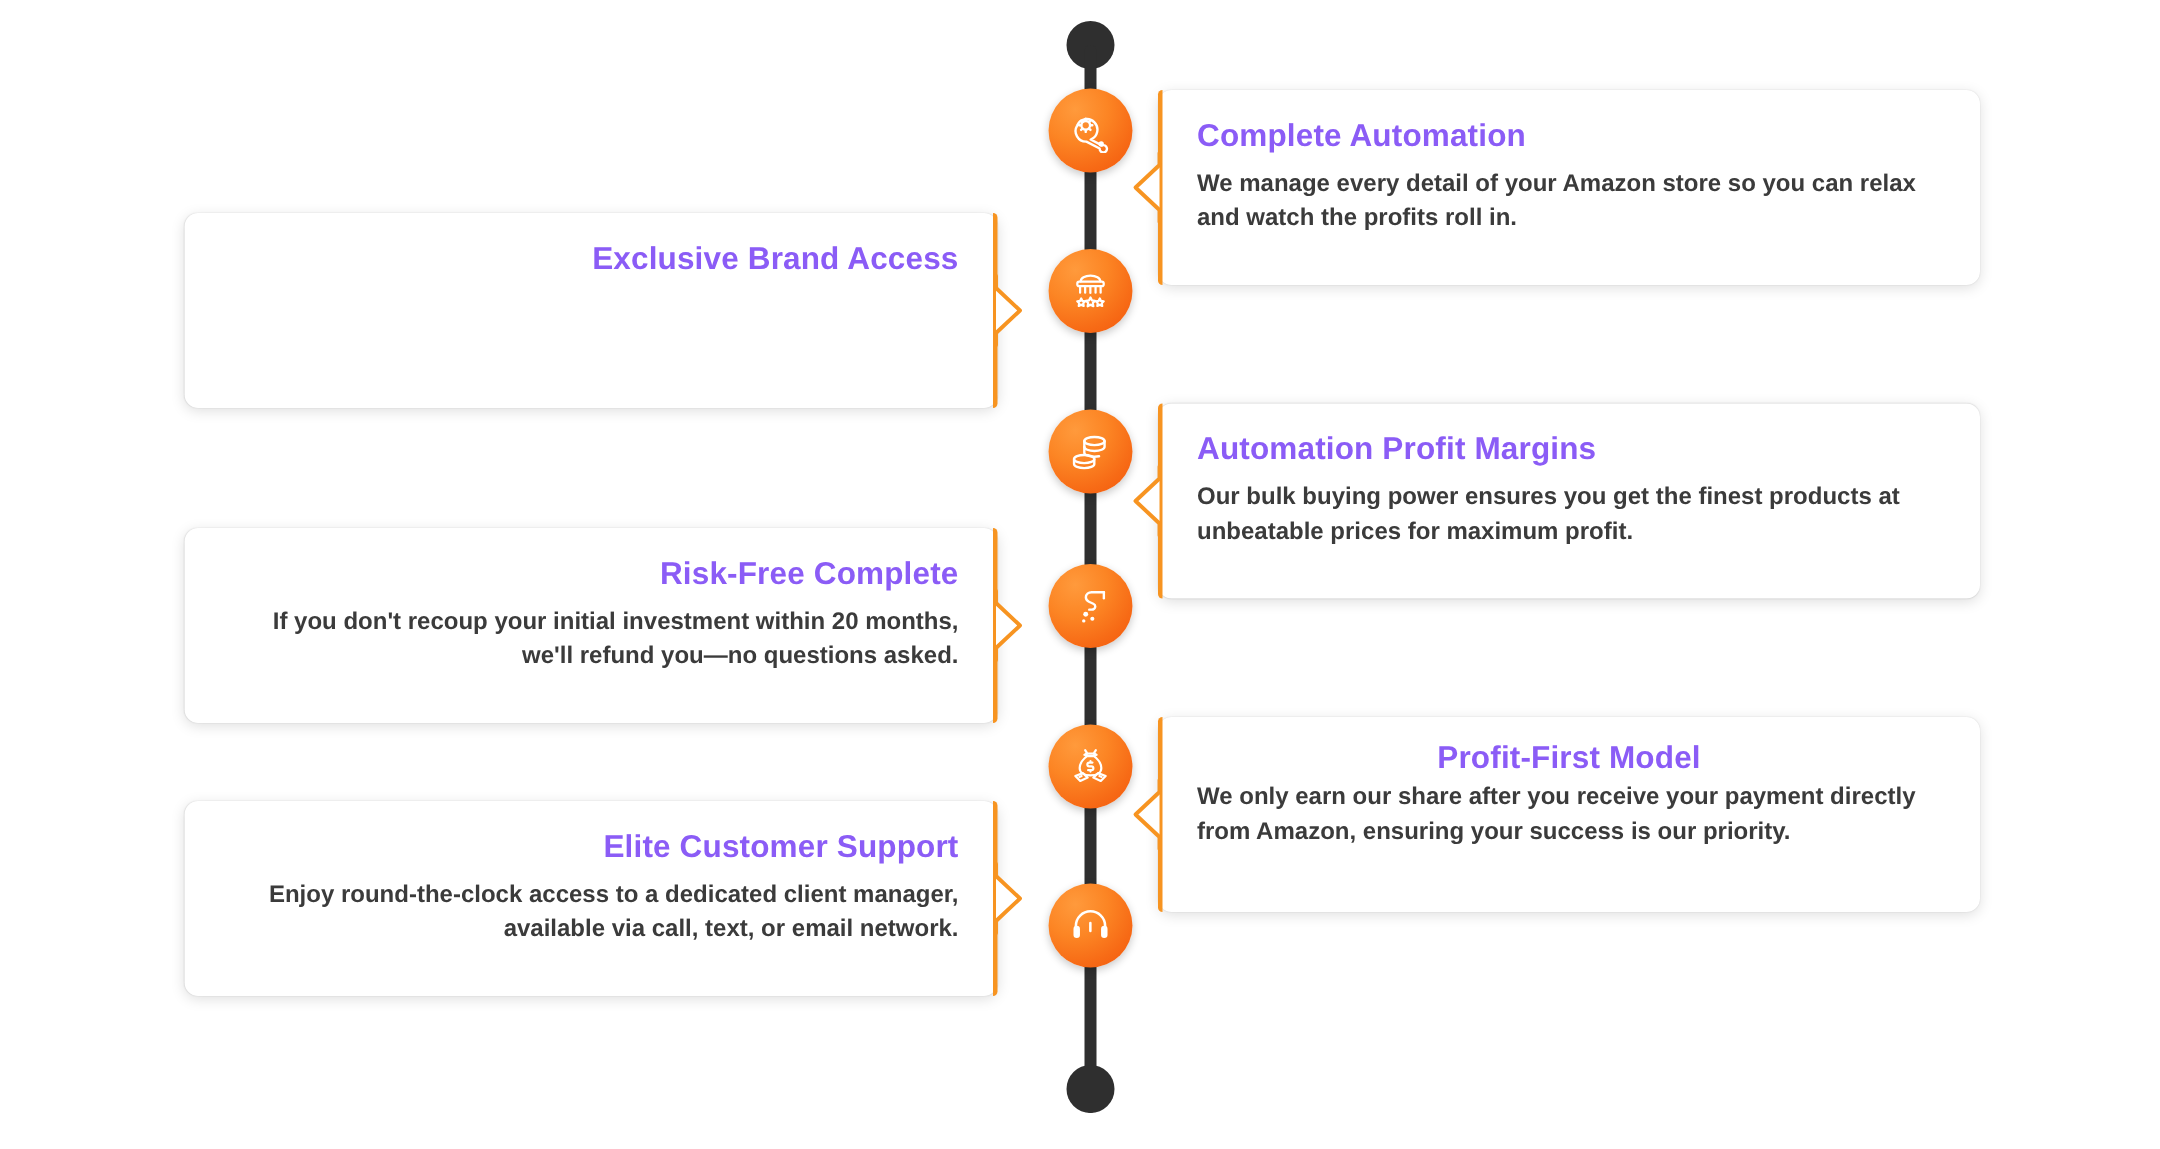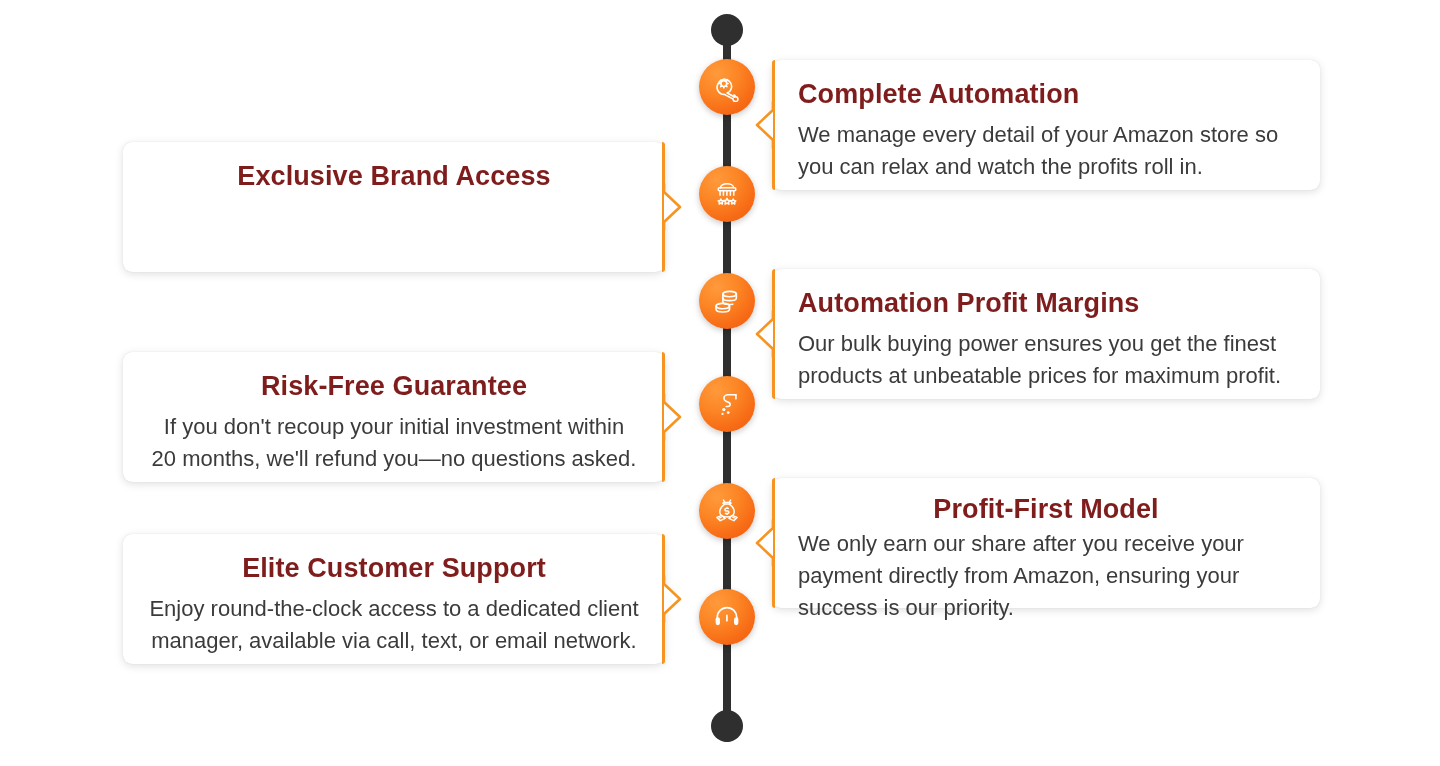--- a/index.html
+++ b/index.html
@@ -54,52 +54,52 @@
     border-radius:9px;
     box-shadow:0 2px 9px rgba(0,0,0,.13), 0 0 1px rgba(0,0,0,.14);
     z-index:3;
   }
   .card .inner{
     position:relative;
     padding:18px 26px 20px 26px;
     height:100%;
   }
   .card-title{
-    color:#7f1d1d;
-    font-size:27px;
+    color:#8b5cf6;
+    font-size:21px;
     font-weight:bold;
     letter-spacing:.1px;
     line-height:1.25;
     margin-bottom:7px;
   }
   .card-body{
     color:#3B3B3B;
-    font-size:22px;
+    font-size:16px;
     line-height:1.45;
-    font-weight:400;
+    font-weight:700;
   }
 
   
   .card.right .inner{ text-align:left; }
   .card.right .edge{
     position:absolute;
     left:0; top:0; bottom:0;
     width:3px;
     background:#F79421;
     border-radius:9px 0 0 9px;
   }
   .card.right .beak{
     position:absolute;
     left:-17px; top:50%;
     transform:translateY(-50%);
     width:18px; height:46px;
   }
 
   
-  .card.left .inner{ text-align:center; }
+  .card.left .inner{ text-align:right; }
   .card.left .edge{
     position:absolute;
     right:0; top:0; bottom:0;
     width:3px;
     background:#F79421;
     border-radius:0 9px 9px 0;
   }
   .card.left .beak{
     position:absolute;
     right:-17px; top:50%;
@@ -228,21 +228,21 @@
   </div>
 
   <div class="card left" style="left:123px; top:352px; width:542px; height:130px;">
     <div class="edge"></div>
     <div class="beak">
       <svg viewBox="0 0 18 46" preserveAspectRatio="none">
         <path d="M0 0 L0 8 L16 23 L0 38 L0 46" fill="#ffffff" stroke="#F79421" stroke-width="2.6" stroke-linecap="round" stroke-linejoin="round"></path>
       </svg>
     </div>
     <div class="inner">
-      <div class="card-title">Risk-Free Guarantee</div>
+      <div class="card-title">Risk-Free Complete</div>
       <div class="card-body">If you don't recoup your initial investment within 20 months, we'll refund you—no questions asked.</div>
     </div>
   </div>
 
   <div class="card right" style="left:772px; top:478px; width:548px; height:130px;">
     <div class="edge"></div>
     <div class="beak">
       <svg viewBox="0 0 18 46" preserveAspectRatio="none">
         <path d="M18 0 L18 8 L2 23 L18 38 L18 46" fill="#ffffff" stroke="#F79421" stroke-width="2.6" stroke-linecap="round" stroke-linejoin="round"></path>
       </svg>

